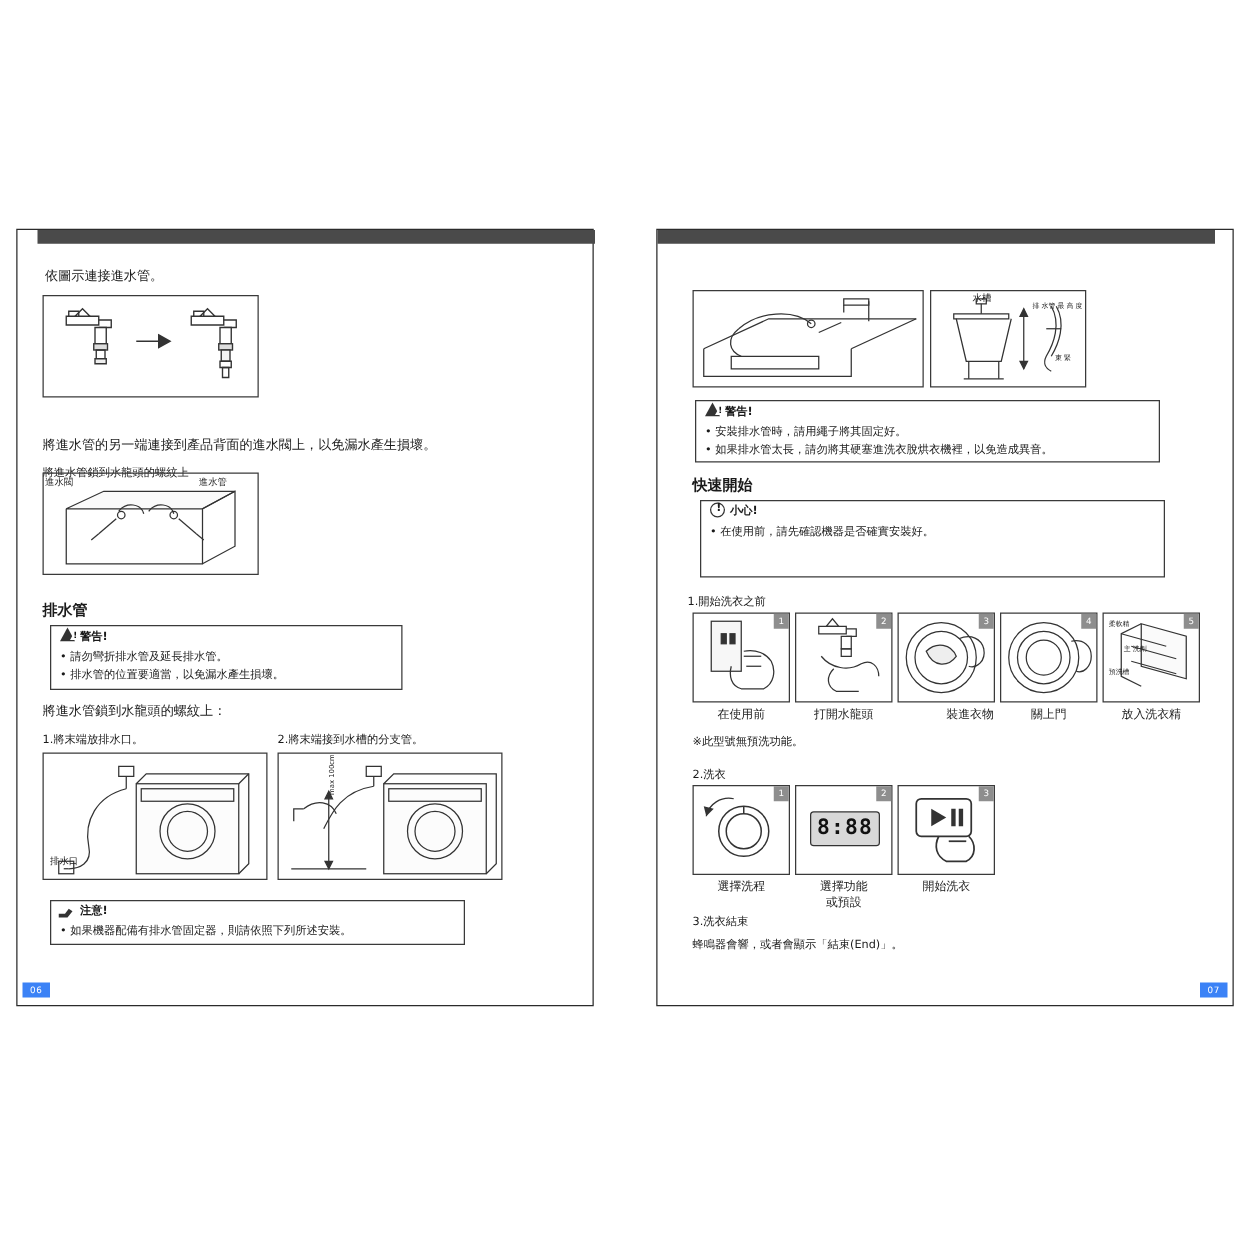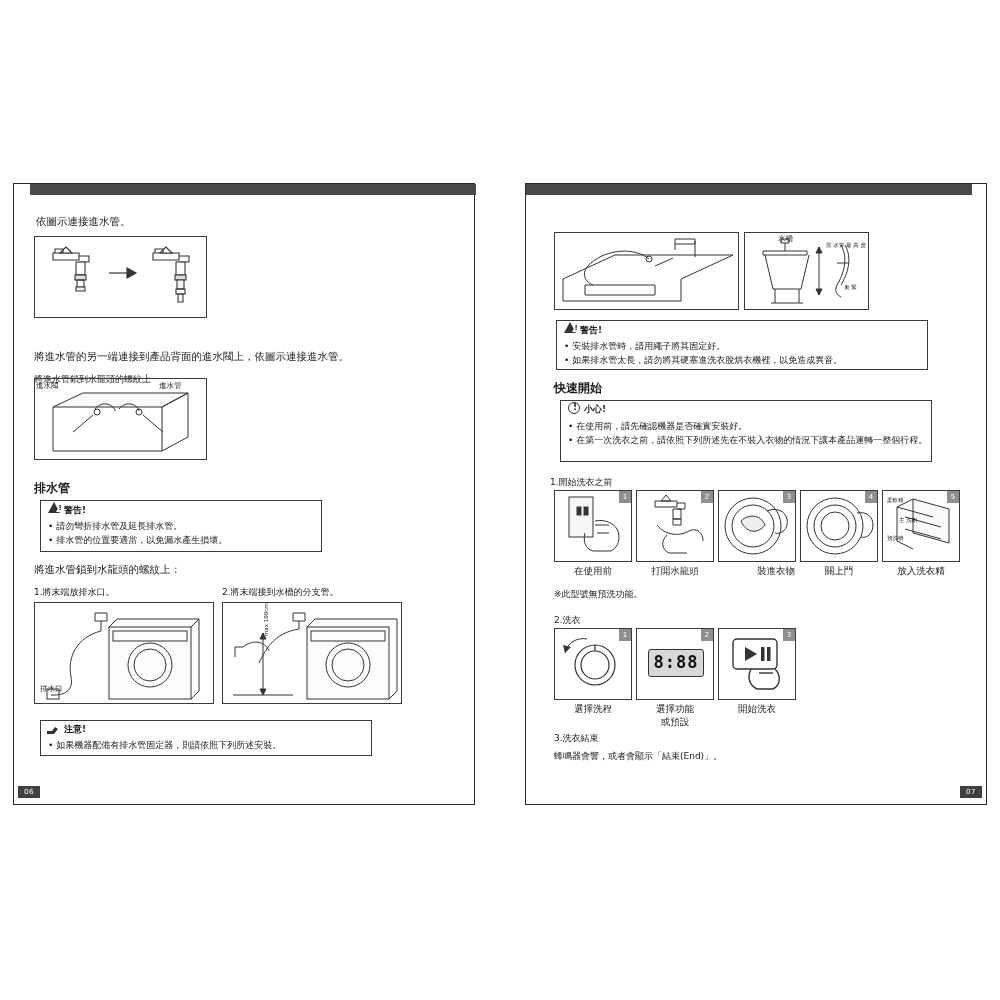--- a/index.html
+++ b/index.html
@@ -24,21 +24,21 @@
   #page-right{left:525px;top:183px;width:462px;height:622px;}
 
   .topbar{
     position:absolute;left:0;top:0;height:11px;background:#4a4a4a;
   }
   #page-left .topbar{left:16px;width:446px;}
   #page-right .topbar{left:0;width:446px;}
 
   .pagenum{
     position:absolute;bottom:6px;
-    background:#404040;color:#fff;
+    background:#3b82f6;color:#fff;
     font-size:7px;line-height:12px;height:12px;
     padding:0 6px;letter-spacing:.5px;
   }
   #page-left .pagenum{left:4px;}
   #page-right .pagenum{right:4px;}
 
   
   .t{position:absolute;font-size:10.5px;line-height:14px;white-space:pre;}
   .t.sm{font-size:9px;line-height:12px;}
   .t.xs{font-size:7.5px;line-height:10px;}
@@ -114,21 +114,21 @@
           <rect x="140" y="38" width="11" height="5" fill="#ddd"></rect>
           <path d="M142 43 h7 v9 h-7 z" fill="#f3f3f3"></path>
           <path d="M141 52 h9 v5 h-9 z"></path>
           <path d="M143 57 h5 v8 h-5 z"></path>
           <path d="M120 16 v-4 h8 v4"></path>
         </g>
       </svg>
     </div>
     <div class="t sm" style="left:20px;top:141px;margin-top:48px;">將進水管鎖到水龍頭的螺紋上</div>
 
-    <div class="t" style="left:20px;top:165px;">將進水管的另一端連接到產品背面的進水閥上，依圖示連接進水管。</div>
+    <div class="t" style="left:20px;top:165px;">將進水管的另一端連接到產品背面的進水閥上，以免漏水產生損壞。</div>
 
     <div class="frame" style="left:20px;top:194px;width:173px;height:82px;">
       <svg width="171" height="80" viewBox="0 0 171 80">
         <g stroke="#333" fill="none" stroke-width="1">
           <path d="M18 28 l30 -14 h105 l-26 14 z" fill="#fafafa"></path>
           <path d="M18 28 v44 h109 v-44"></path>
           <path d="M127 28 l26 -14 v44 l-26 14"></path>
           <path d="M60 30 c6 -8 18 -6 20 2"></path>
           <path d="M84 30 c6 -8 18 -6 20 2"></path>
           <circle cx="62" cy="33" r="3"></circle>
@@ -263,21 +263,20 @@
     <div class="bullet" style="left:38px;top:170px;">• <span>如果排水管太長，請勿將其硬塞進洗衣脫烘衣機裡，以免造成異音。</span></div>
 
     <div class="head" style="left:28px;top:196px;">快速開始</div>
 
     <div class="warnbox" style="left:34px;top:216px;width:372px;height:62px;"></div>
     <div class="circ" style="left:42px;top:218px;">
         <span>!</span>
       </div>
     <div class="t b sm" style="left:58px;top:219px;">小心!</div>
     <div class="bullet" style="left:42px;top:236px;">• <span>在使用前，請先確認機器是否確實安裝好。</span></div>
-    <div class="bullet" style="left:42px;top:250px;width:360px;white-space:normal;">• <span>在第一次洗衣之前，請依照下列所述先在不裝入衣物的情況下讓本產品運轉一整個行程。</span></div>
 
     <div class="t sm" style="left:24px;top:292px;">1.開始洗衣之前</div>
 
     <div class="stripcell" style="left:28px;top:306px;width:78px;height:72px;">
       <div class="numtag">1</div>
       <svg width="76" height="70" viewBox="0 0 76 70">
         <g stroke="#333" fill="none" stroke-width="1">
           <rect x="14" y="6" width="24" height="40" fill="#f7f7f7"></rect>
           <rect x="22" y="16" width="4" height="8" fill="#333"></rect>
           <rect x="29" y="16" width="4" height="8" fill="#333"></rect>

